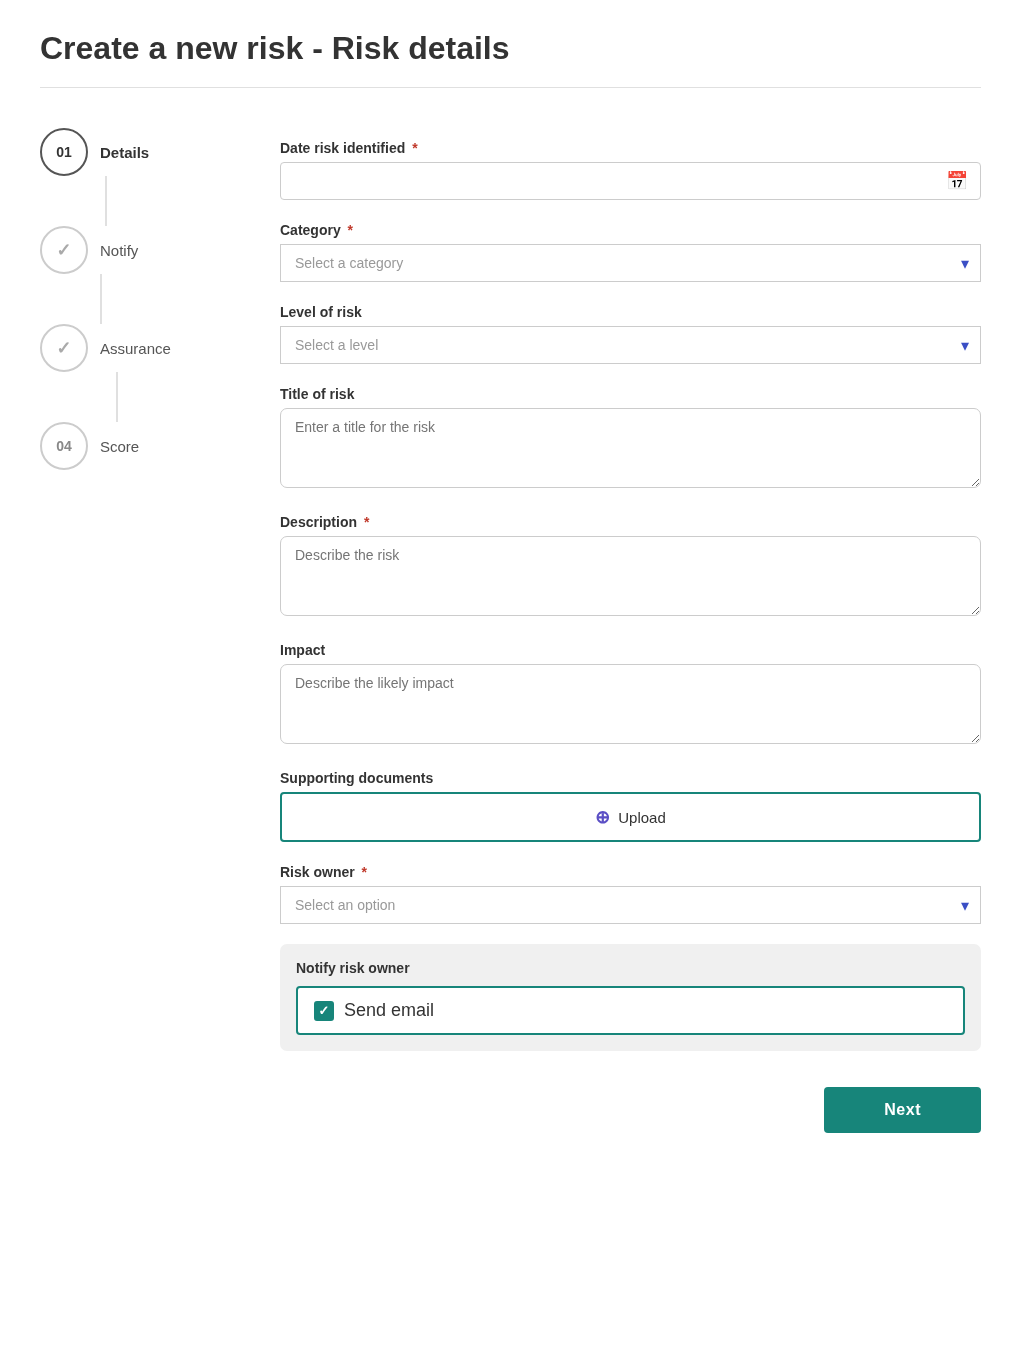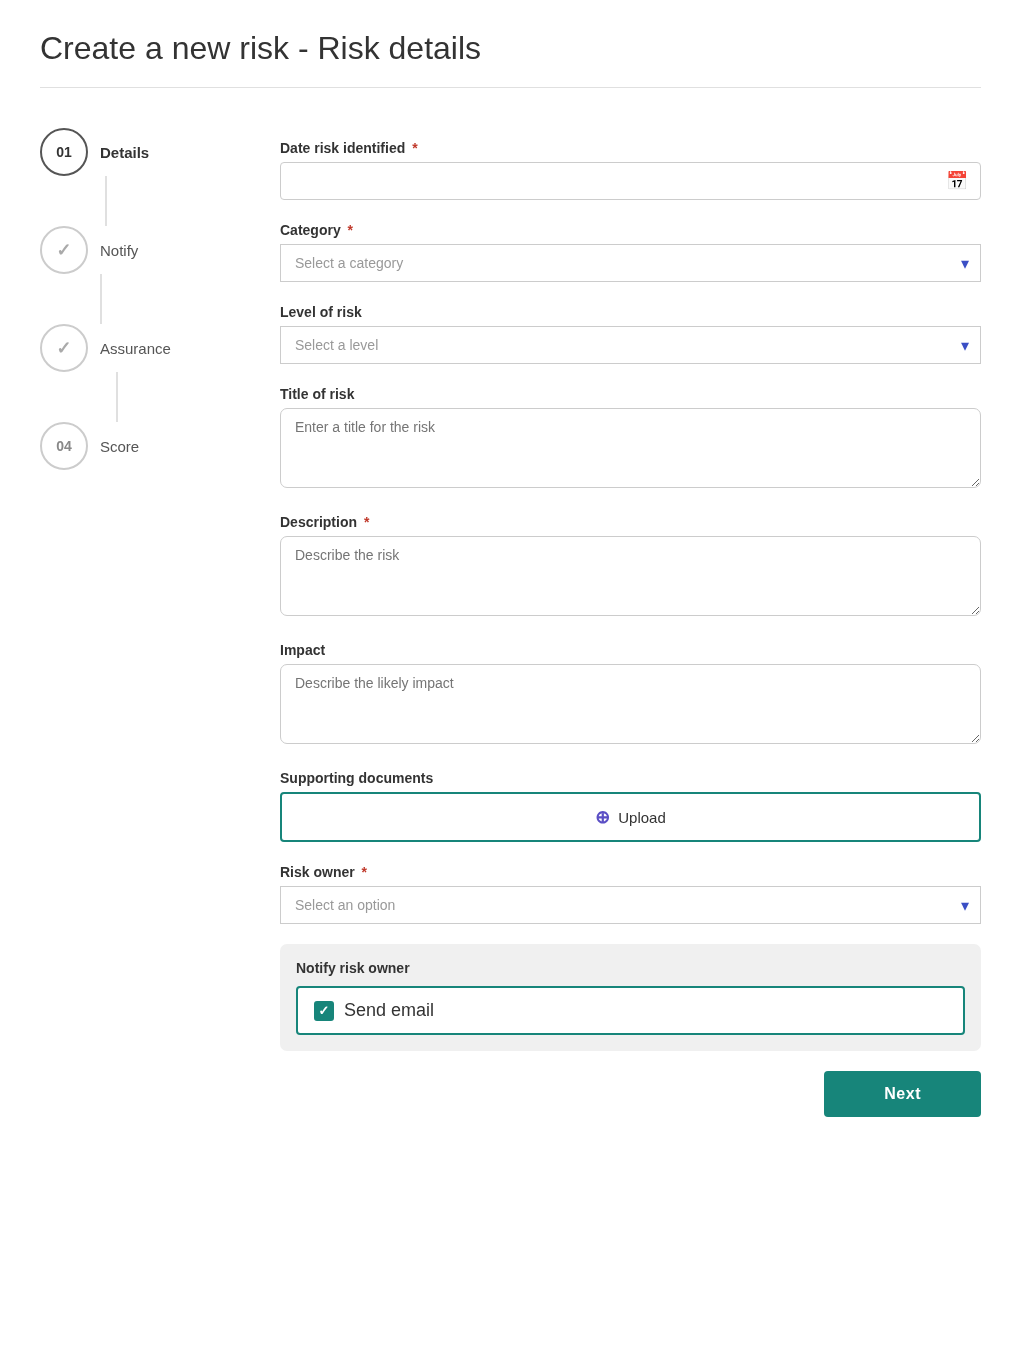--- a/index.html
+++ b/index.html
@@ -11,21 +11,21 @@
     }
     .page-wrapper {
       background: #fff;
       max-width: 1021px;
       min-height: 1348px;
       margin: 0 auto;
       padding: 30px 40px 0 40px;
     }
     .page-title {
       font-size: 32px;
-      font-weight: 400;
+      font-weight: 700;
       color: #333;
       margin-bottom: 20px;
     }
     .divider {
       border: none;
       border-top: 1px solid #e0e0e0;
       margin-bottom: 30px;
     }
     .content-layout {
       display: flex;
@@ -229,21 +229,21 @@
       font-size: 13px;
       font-weight: bold;
     }
     .checkbox-text {
       font-size: 18px;
       color: #333;
     }
     .footer-actions {
       display: flex;
       justify-content: flex-end;
-      padding: 20px 0 30px 0;
+      padding: 36px 0 30px 0;
     }
     .next-btn {
       background: #17857a;
       color: #fff;
       border: none;
       border-radius: 4px;
       padding: 14px 60px;
       font-size: 16px;
       font-weight: 600;
       cursor: pointer;

